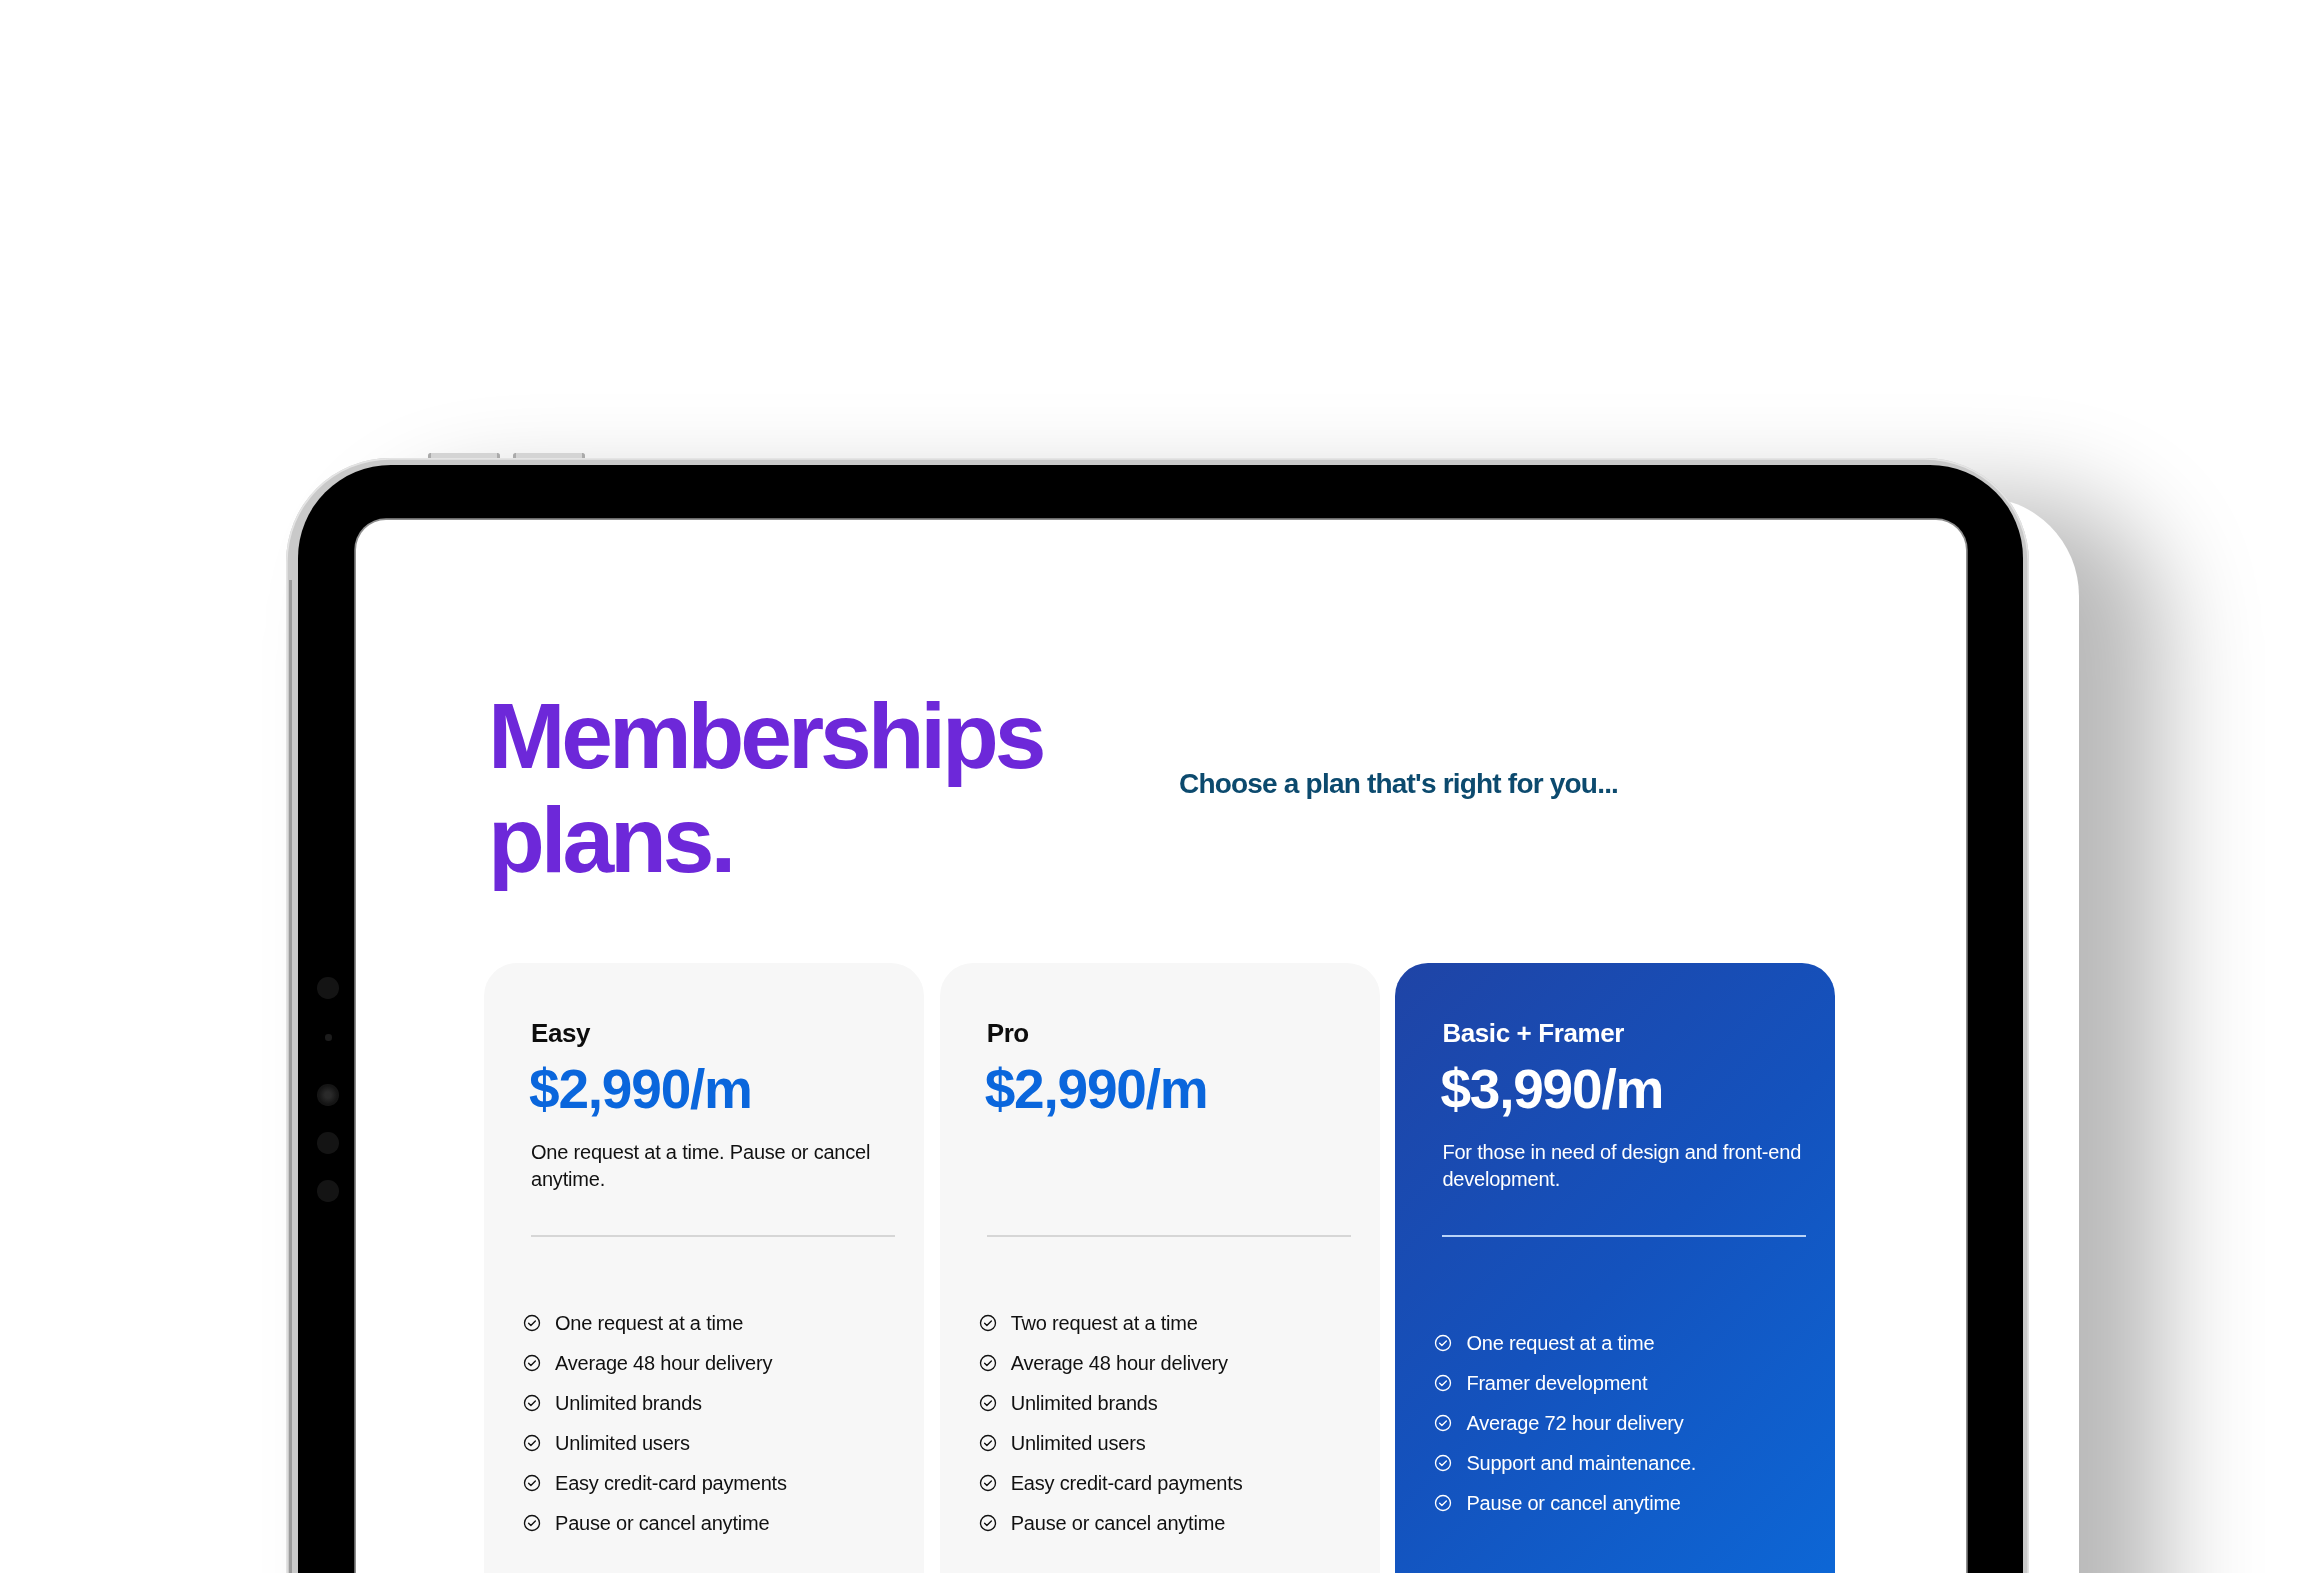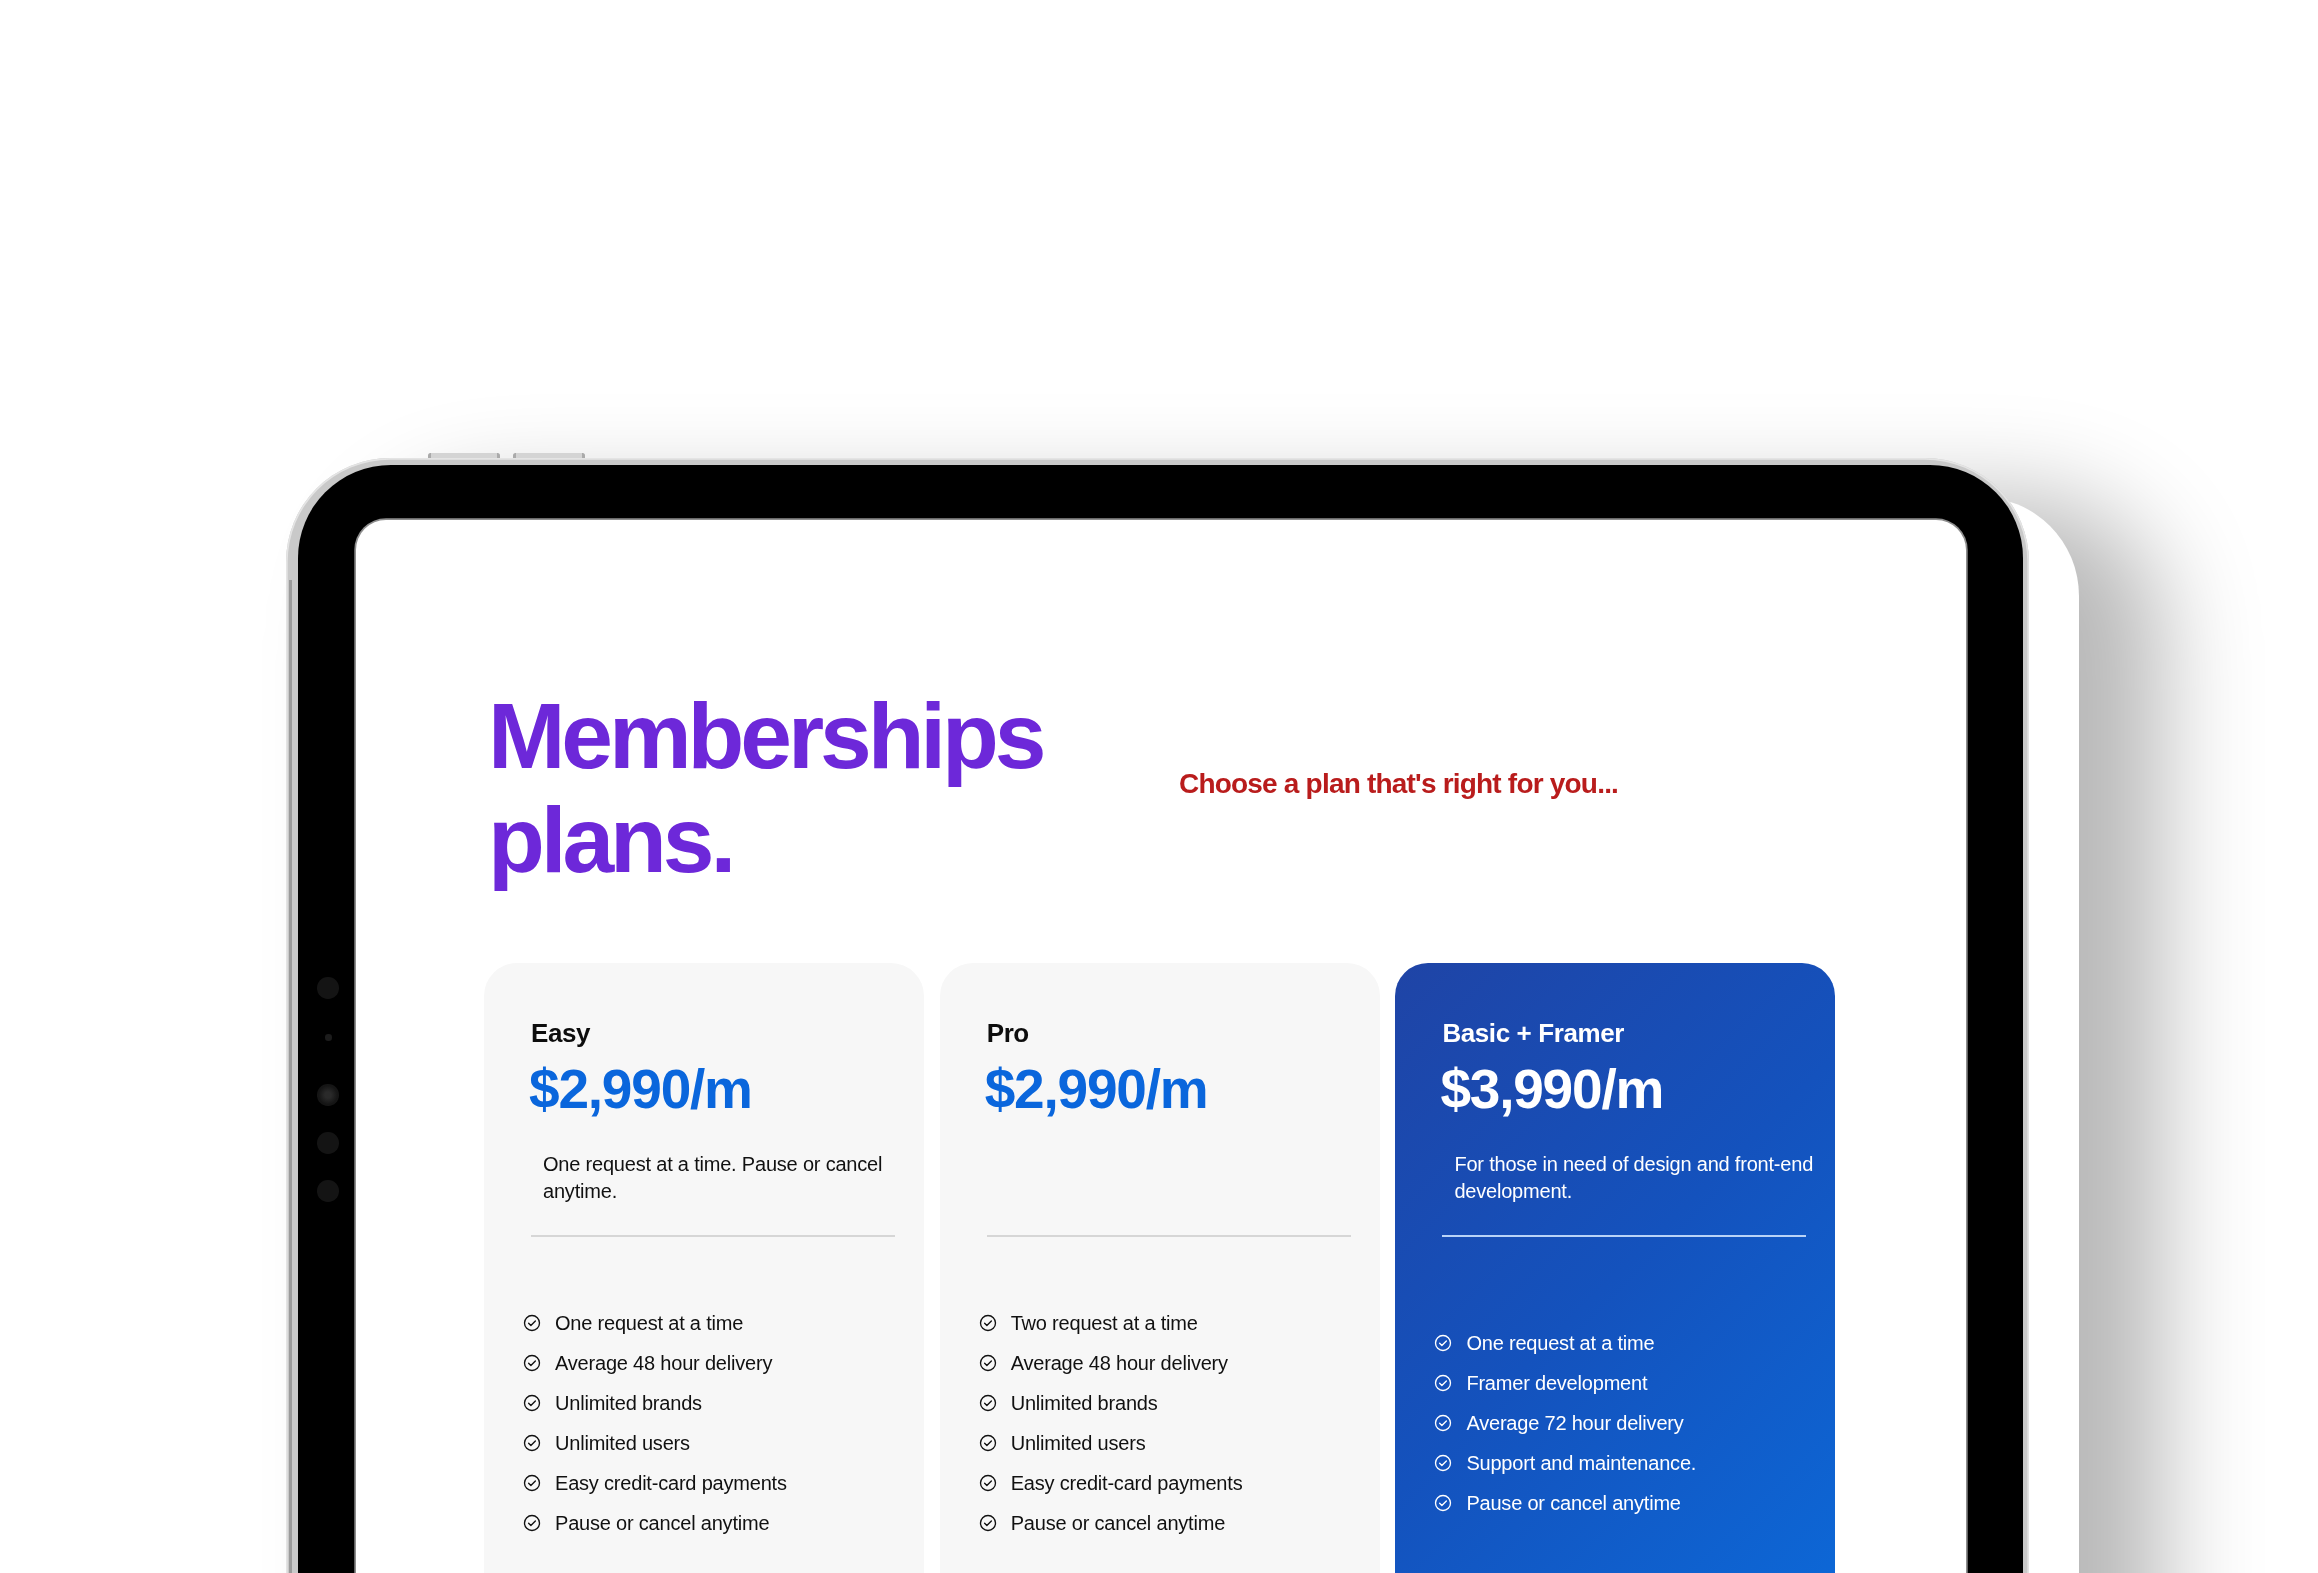--- a/index.html
+++ b/index.html
@@ -43,21 +43,21 @@
     box-shadow: 0 0 0 1.7px #8e8e8e;
   }
   .content { position: absolute; left: 0; top: 0; width: 100%; height: 100%; }
   .title {
     position: absolute; left: 132px; top: 164px; margin: 0;
     font-size: 93px; font-weight: 700; line-height: 104px; letter-spacing: -4.1px;
     color: #6d28d9; width: 596px;
   }
   .subtitle {
     position: absolute; left: 823px; top: 248px; margin: 0;
-    font-size: 28px; font-weight: 600; letter-spacing: -0.8px; color: #b91c1c;
+    font-size: 28px; font-weight: 600; letter-spacing: -0.8px; color: #0c4a6e;
   }
   .cards { position: absolute; left: 128px; top: 443px; display: flex; gap: 15.7px; }
   .card {
     width: 440px; height: 745px; border-radius: 33px; background: #f7f7f7;
     box-sizing: border-box; padding: 0 46px; position: relative;
   }
   .card.featured {
     background: linear-gradient(135deg, #1f44a6 0%, #1452bd 45%, #0b6cdc 100%);
     color: #ffffff;
   }
@@ -65,21 +65,21 @@
     position: absolute; left: 47px; top: 55px; font-size: 26px; font-weight: 600;
     letter-spacing: -0.4px; margin: 0;
   }
   .price {
     position: absolute; left: 45px; top: 94px; font-size: 55px; font-weight: 700;
     letter-spacing: -1.2px; color: #0a66dc; margin: 0;
   }
   .card.featured .price { color: #ffffff; }
   .desc {
     position: absolute; left: 47px; top: 176px; width: 368px; font-size: 20px;
-    line-height: 27px; margin: 12px; letter-spacing: -0.2px; color: #111;
+    line-height: 27px; margin: 0; letter-spacing: -0.2px; color: #111;
   }
   .card.featured .desc { color: #ffffff; }
   .divider {
     position: absolute; left: 47px; top: 272px; width: 364px; height: 1.7px; background: #d6d6d6;
   }
   .card.featured .divider { background: #b9d3f7; }
   .features { position: absolute; left: 39px; top: 340px; list-style: none; margin: 0; padding: 0; }
   .card.featured .features { top: 360px; }
   .feature {
     display: flex; align-items: center; height: 40px; font-size: 20px;

